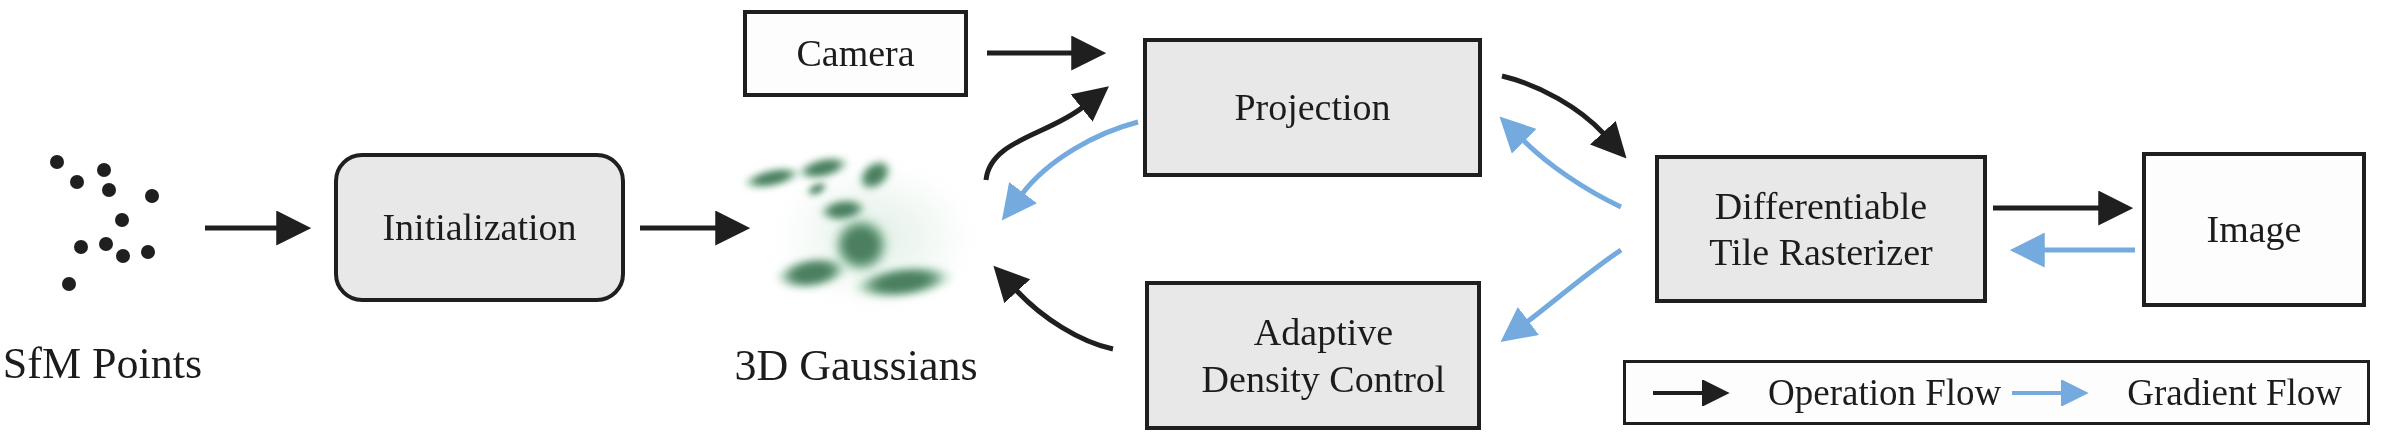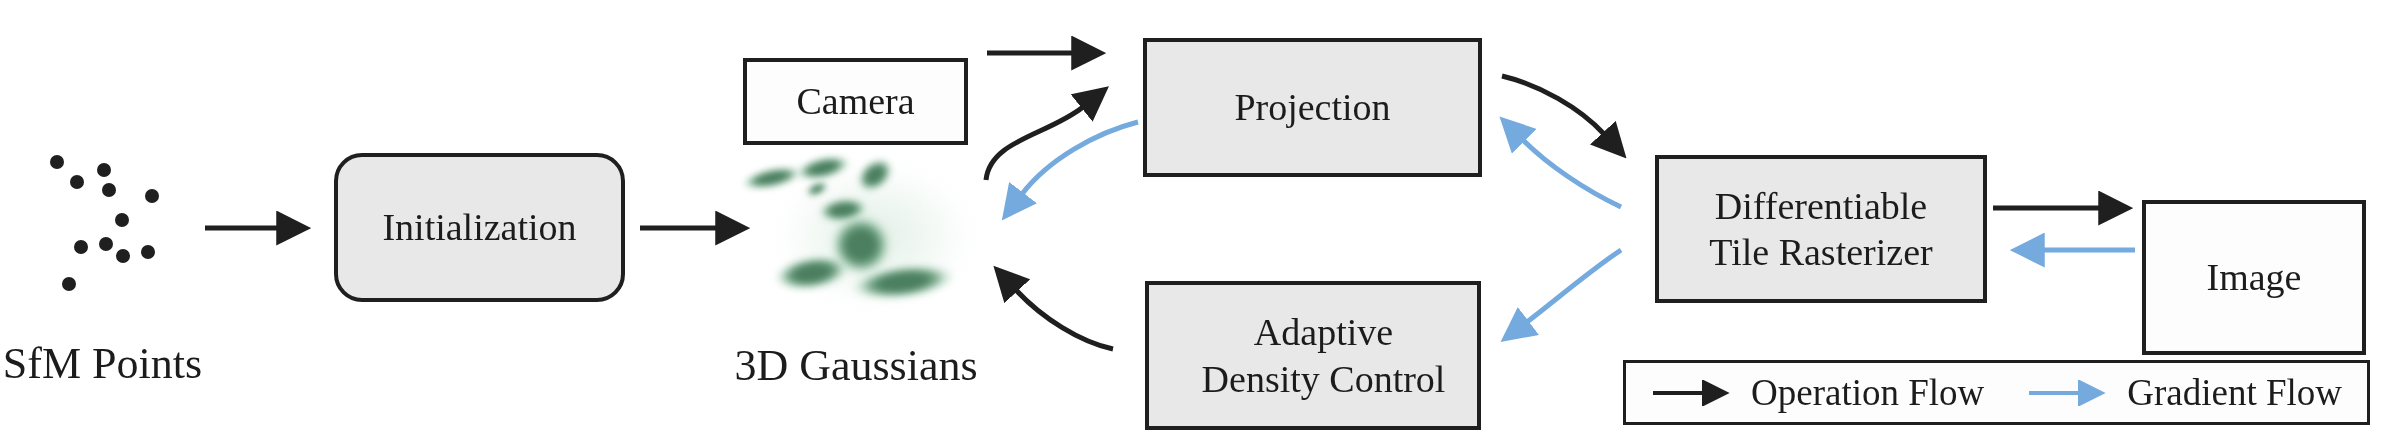--- a/index.html
+++ b/index.html
@@ -19,21 +19,21 @@
   .overlay{
     position:absolute;left:0;top:0;width:2382px;height:440px;
     pointer-events:none;z-index:5;
   }
   .node{
     position:absolute;display:flex;flex-direction:column;align-items:center;justify-content:center;
     border:4px solid var(--border);box-sizing:border-box;z-index:2;
     color:var(--text);font-size:38px;line-height:1.22;text-align:center;
   }
   .gray{background:var(--box-fill);}
-  .white{background:var(--white-fill);margin-top:48px;}
+  .white{background:var(--white-fill);}
   .label{
     position:absolute;color:var(--text);font-size:44px;text-align:center;z-index:2;
   }
   .bold{font-weight:400;}
   .edge-op{stroke:var(--operation);stroke-width:5;fill:none;}
   .edge-grad{stroke:var(--gradient);stroke-width:5;fill:none;}
   .fill-op{fill:var(--operation);}
   .fill-grad{fill:var(--gradient);}
   .dot{fill:var(--operation);}
   .gauss{position:absolute;left:735px;top:120px;width:300px;height:215px;z-index:1;}
@@ -50,21 +50,21 @@
     position:absolute;border-radius:50%;
     background:radial-gradient(50% 50% at 50% 50%, rgba(190,220,200,0.45) 0%, rgba(190,220,200,0) 75%);
     filter:blur(10px);
   }
   .legend{
     position:absolute;left:1623px;top:360px;width:747px;height:65px;
     border:3px solid var(--border);box-sizing:border-box;background:var(--white-fill);
     display:flex;align-items:center;justify-content:space-between;
     padding:0 25px;z-index:2;
   }
-  .legend-item{display:flex;align-items:center;gap:16px;}
+  .legend-item{display:flex;align-items:center;gap:33px;}
   .legend-text{color:var(--text);font-size:37px;white-space:nowrap;}
 </style>
 </head>
 <body>
 
 <div class="canvas">
 
   <svg class="overlay" viewBox="0 0 2382 440" xmlns="http://www.w3.org/2000/svg">
     <defs>
       <marker id="mh-op" viewBox="0 0 10 10" refX="0.5" refY="5" markerWidth="7" markerHeight="7" orient="auto" markerUnits="strokeWidth">

